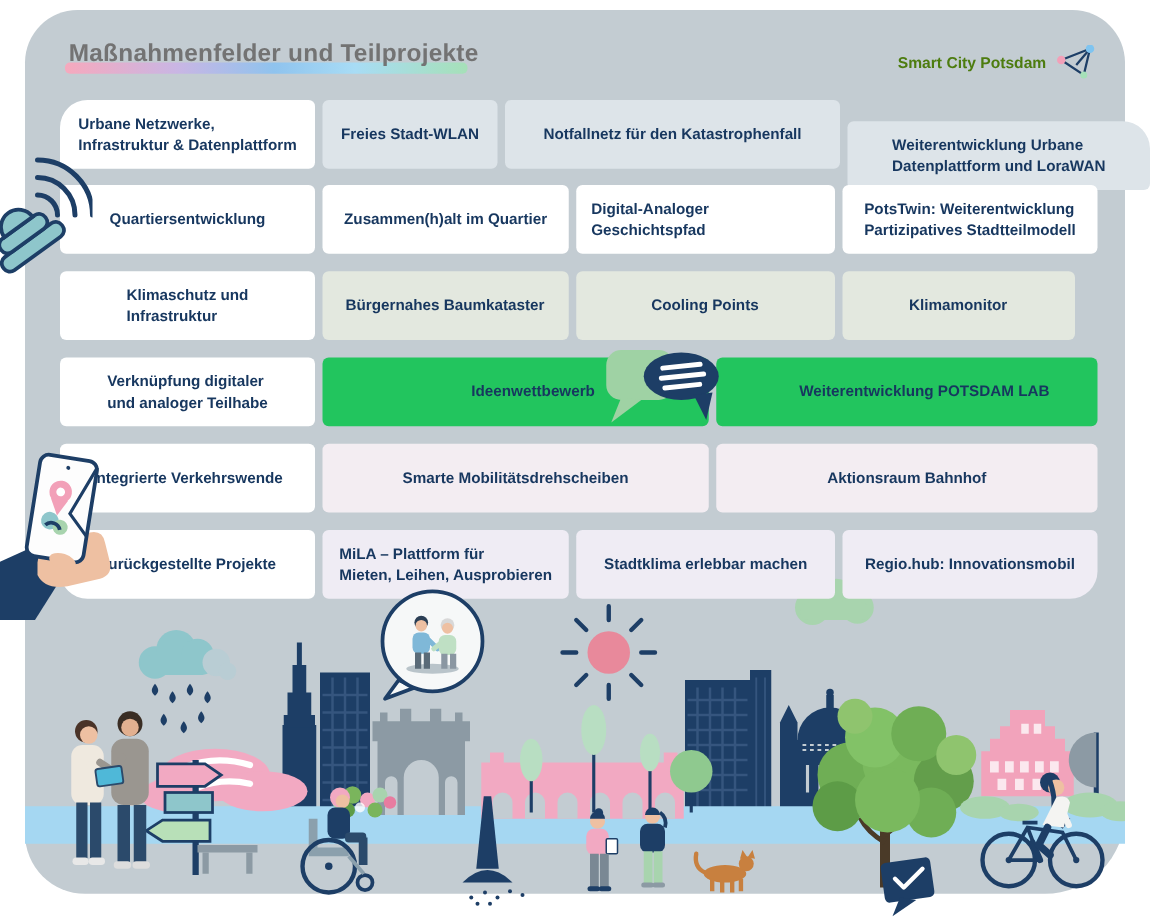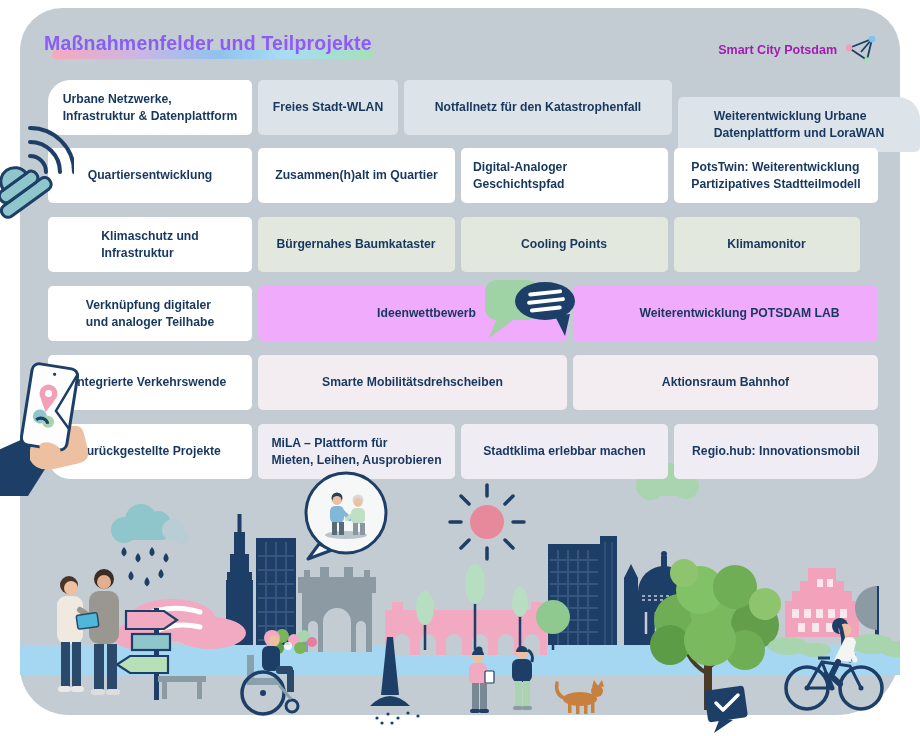--- a/index.html
+++ b/index.html
@@ -1,32 +1,32 @@
 <!DOCTYPE html>
 <html><head>
 <meta charset="utf-8">
 <style>
   html,body{margin:0;padding:0;background:#fff;}
   .page{position:relative;width:920px;height:736px;background:#fff;overflow:hidden;
         font-family:"Liberation Sans",sans-serif;}
   .panel{position:absolute;left:20px;top:8px;width:880px;height:707px;background:#c3ccd2;
          border-radius:42px 42px 64px 48px;}
-  .title{position:absolute;left:44px;top:32px;z-index:2;font-size:19.5px;font-weight:bold;
-         color:#8b5cf6;letter-spacing:.2px;}
+  .title{position:absolute;left:55px;top:32px;z-index:2;font-size:19.5px;font-weight:bold;
+         color:#737373;letter-spacing:.2px;}
   .underline{position:absolute;left:52px;top:50px;width:322px;height:9px;border-radius:4px;z-index:1;
          background:linear-gradient(90deg,#f6a9bd 0%,#c9b6e4 28%,#8fc3ee 52%,#a8dcf5 72%,#a6e0b8 100%);}
   .brand{position:absolute;top:36px;right:42px;z-index:2;display:flex;align-items:center;gap:7px;}
-  .brand .brand-label{font-size:12.5px;font-weight:bold;color:#a21caf;}
+  .brand .brand-label{font-size:12.5px;font-weight:bold;color:#4d7c0f;}
   .row{position:absolute;left:48px;display:flex;gap:6px;z-index:2;}
   .card{height:55px;border-radius:5px;display:flex;align-items:center;justify-content:center;
         padding:2px 12px;box-sizing:border-box;color:#17375f;font-size:12.2px;font-weight:bold;
         line-height:1.32;}
   .card span{white-space:pre-line;text-align:left;}
   .t-white{background:#ffffff;} .t-blue{background:#dde4e9;} .t-green{background:#e3e8df;padding-left:11px;}
-  .t-rose{background:#f0abfc;padding-left:40px;} .t-lilac{background:#f3edf2;} .t-lavender{background:#efecf4;}
+  .t-rose{background:#22c55e;padding-left:40px;} .t-lilac{background:#f3edf2;} .t-lavender{background:#efecf4;}
   .r-tl{border-top-left-radius:22px;} .r-tr{border-top-right-radius:22px;margin-top:17px;}
   .r-bl{border-bottom-left-radius:22px;} .r-br{border-bottom-right-radius:22px;}
   .scene{position:absolute;left:20px;top:460px;width:880px;height:276px;z-index:1;}
   .ov{position:absolute;z-index:3;}
 </style>
 </head>
 <body>
 
 <div class="page">
   <div class="panel"></div>

